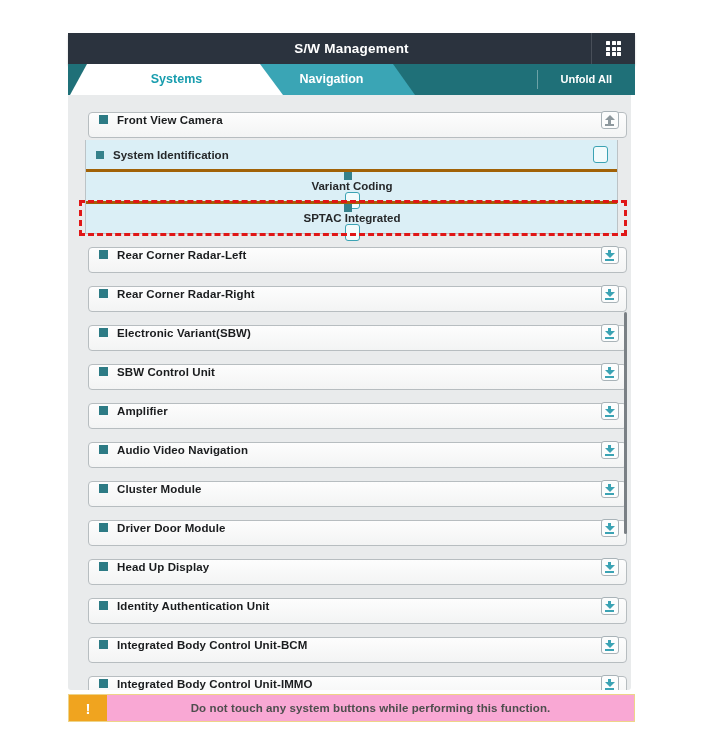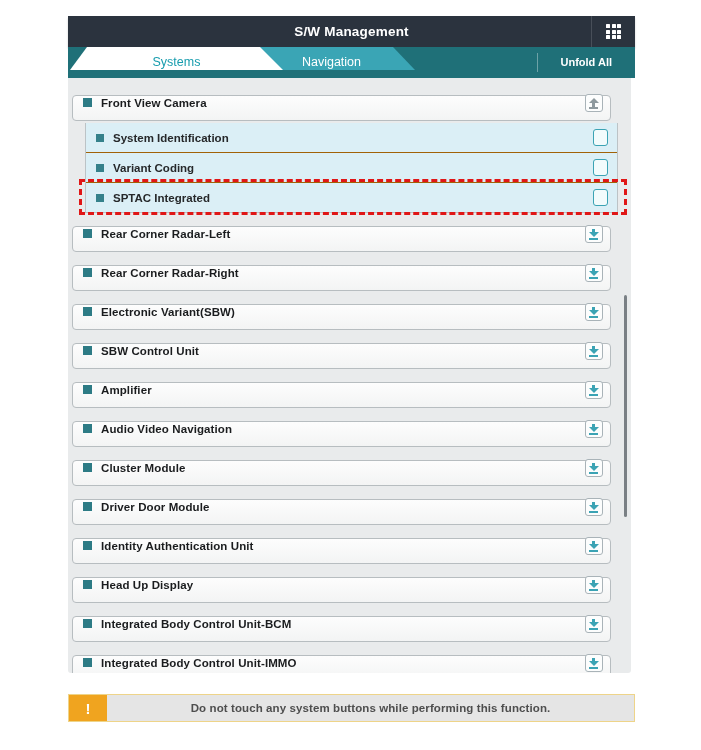--- a/index.html
+++ b/index.html
@@ -1,62 +1,62 @@
 <!DOCTYPE html>
 <html><head>
 <meta charset="utf-8">
 <style>
   html,body{margin:0;padding:0;}
   body{
     width:701px;height:750px;position:relative;background:#ffffff;
     font-family:"Liberation Sans", sans-serif;overflow:hidden;
   }
-  .app{position:absolute;left:68px;top:16px;width:567px;}
+  .app{position:absolute;left:68px;top:33px;width:567px;}
 
   
   .header{height:31px;background:#2b333e;position:relative;box-shadow:0 2px 2px rgba(0,0,0,.18);}
   .title{position:absolute;inset:0;line-height:31px;text-align:center;color:#fff;
          font-weight:bold;font-size:13.5px;letter-spacing:.2px;}
   .grid-btn{position:absolute;right:0;top:0;width:43px;height:31px;
             border-left:1px solid rgba(255,255,255,.14);
             display:flex;align-items:center;justify-content:center;cursor:pointer;}
   .grid-icon{display:grid;grid-template-columns:repeat(3,4px);grid-gap:1.5px;}
   .grid-icon i{width:4px;height:4px;background:#fff;border-radius:.5px;}
 
   
   .tabbar{height:31px;background:#1f7078;position:relative;}
-  .tab{position:absolute;top:0;height:23px;line-height:31px;text-align:center;
-       font-weight:normal;font-size:12.5px;cursor:pointer;}
+  .tab{position:absolute;top:0;height:31px;line-height:31px;text-align:center;
+       font-weight:bold;font-size:12.5px;cursor:pointer;}
   .tab-systems{left:2px;width:213px;background:#ffffff;color:#189dae;z-index:2;
        clip-path:polygon(17px 0, calc(100% - 23px) 0, 100% 100%, 0 100%);
        filter:drop-shadow(4px 1px 0 rgba(10,55,61,.35));}
   .tab-components{left:180px;width:167px;background:#3aa5b5;color:#fff;z-index:1;
        clip-path:polygon(10px 0, calc(100% - 22px) 0, 100% 100%, 0 100%);
        filter:drop-shadow(5px 0 0 rgba(12,62,70,.45));}
   .unfold-divider{position:absolute;left:469px;top:6px;width:1px;height:19px;
        background:rgba(255,255,255,.35);z-index:3;}
   .unfold-btn{position:absolute;right:23px;top:0;height:38px;line-height:31px;
        color:#fff;font-weight:bold;font-size:11px;z-index:3;cursor:pointer;}
 
   
   .content{width:563px;height:595px;background:#e9ebec;position:relative;overflow:hidden;
            box-sizing:border-box;padding-top:17px;border-radius:0 0 3px 3px;}
-  .row{margin-left:4px;width:539px;height:26px;box-sizing:border-box;
+  .row{margin-left:20px;width:539px;height:26px;box-sizing:border-box;
        border:1px solid #b7bdc0;border-radius:4px;
        background:linear-gradient(#fdfdfd,#f3f4f4);
        display:flex;align-items:center;padding:0 7px 11px 10px;cursor:pointer;}
   .row-gap{margin-top:13px;}
   .bullet{width:9px;height:9px;background:#2d7b85;margin-right:9px;flex:none;}
   .row-label{font-weight:bold;font-size:11.5px;color:#1a1c1e;flex:1;letter-spacing:.1px;}
 
   .sub-block{margin-left:17px;width:533px;box-sizing:border-box;margin-top:2px;
        border:1px solid #bcc3c6;border-top:none;background:#dbeff6;}
   .sub-row{height:29px;display:flex;align-items:center;padding:0 9px 0 10px;
        position:relative;cursor:pointer;}
-  .sub-row + .sub-row{border-top:1px solid #a16207;}
+  .sub-row + .sub-row{border-top:3px solid #a16207;flex-direction:column;}
   .sub-bullet{width:8px;height:8px;background:#35818b;margin-right:9px;flex:none;}
   .sub-label{font-weight:bold;font-size:11.5px;color:#26282a;flex:1;}
   .highlight-box{position:absolute;left:-7px;right:-10px;top:-4px;bottom:-3px;
        border:3px dashed #e01616;pointer-events:none;z-index:5;}
 
   
   .icon-box{width:16px;height:16px;border:1px solid #a9b3b8;border-radius:3px;
        background:#fcfdfd;position:relative;flex:none;}
   .icon-box i{position:absolute;}
   .dl .stem{left:6px;top:3px;width:3px;height:4px;background:#3ba3b4;}
@@ -75,21 +75,21 @@
   .doc .l3{top:11.5px;}
 
   .scrollbar{position:absolute;left:556px;top:217px;width:3px;height:222px;
        background:#7a8085;border-radius:2px;cursor:pointer;}
 
   
   .warnbar{position:absolute;left:68px;top:694px;width:567px;height:28px;
        display:flex;box-sizing:border-box;border:1px solid #eed489;}
   .warn-icon{width:38px;flex:none;background:#f0a41f;color:#fff;font-weight:bold;
        font-size:15px;display:flex;align-items:center;justify-content:center;}
-  .warn-text{flex:1;background:#e5e5e5;display:flex;align-items:center;justify-content:center;
+  .warn-text{flex:1;background:#f9a8d4;display:flex;align-items:center;justify-content:center;
        font-weight:bold;font-size:11.5px;color:#4e4e4e;letter-spacing:.1px;}
 </style>
 </head>
 <body>
 
 <div class="app">
 
   <div class="header">
     <div class="title">S/W Management</div>
     <div class="grid-btn">
@@ -211,30 +211,30 @@
       <span class="bullet"></span>
       <span class="row-label">Driver Door Module</span>
       <span class="icon-box dl">
           <i class="stem"></i>
           <i class="head"></i>
           <i class="base"></i>
         </span>
     </div>
     <div class="row row-gap">
       <span class="bullet"></span>
+      <span class="row-label">Head Up Display</span>
+      <span class="icon-box dl">
+          <i class="stem"></i>
+          <i class="head"></i>
+          <i class="base"></i>
+        </span>
+    </div>
+    <div class="row row-gap">
+      <span class="bullet"></span>
       <span class="row-label">Identity Authentication Unit</span>
-      <span class="icon-box dl">
-          <i class="stem"></i>
-          <i class="head"></i>
-          <i class="base"></i>
-        </span>
-    </div>
-    <div class="row row-gap">
-      <span class="bullet"></span>
-      <span class="row-label">Head Up Display</span>
       <span class="icon-box dl">
           <i class="stem"></i>
           <i class="head"></i>
           <i class="base"></i>
         </span>
     </div>
     <div class="row row-gap">
       <span class="bullet"></span>
       <span class="row-label">Integrated Body Control Unit-BCM</span>
       <span class="icon-box dl">

